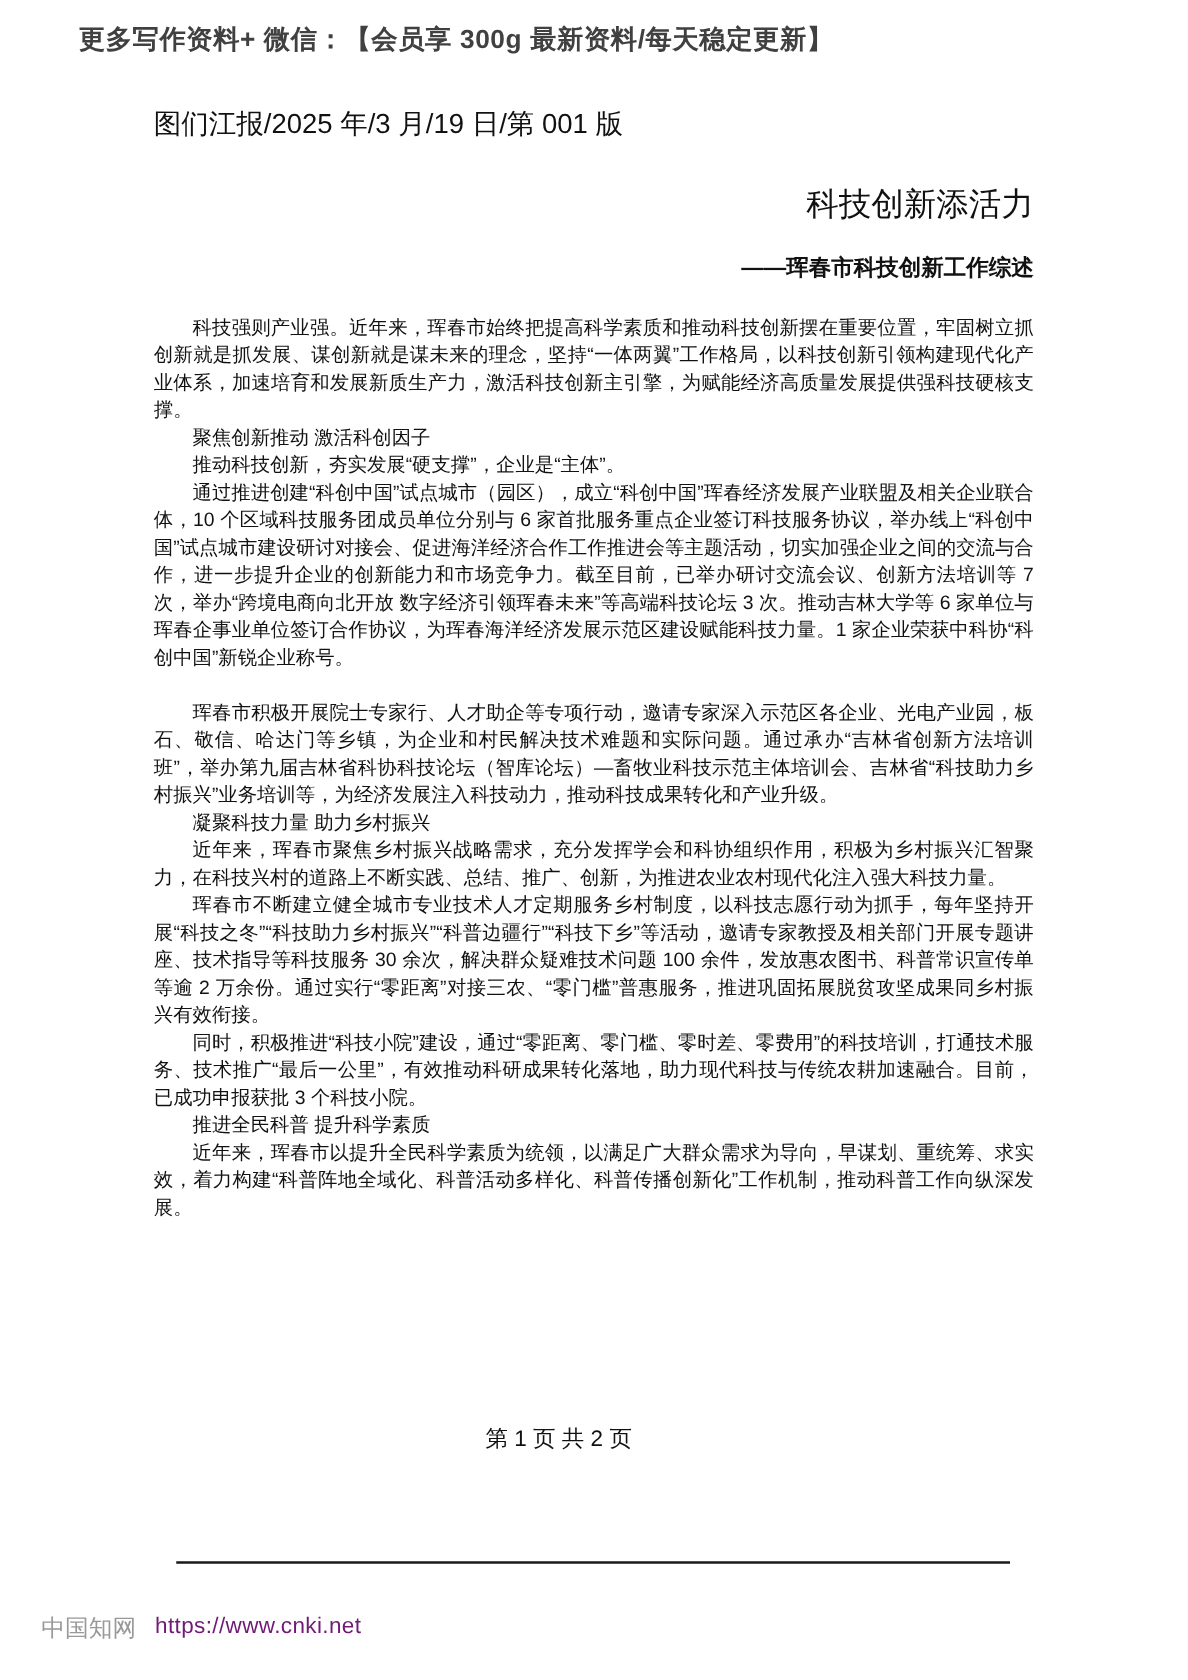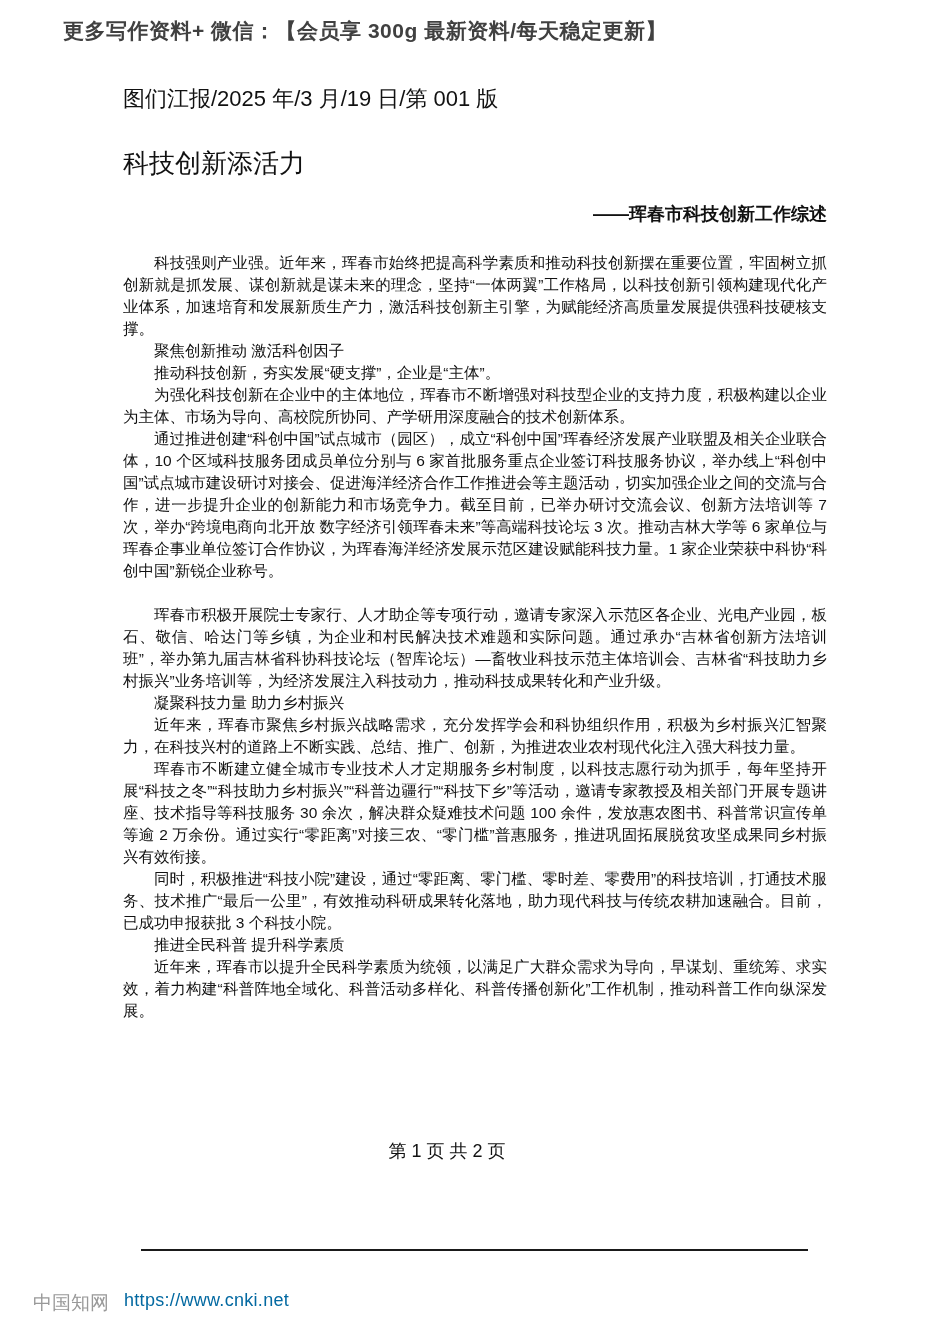--- a/index.html
+++ b/index.html
@@ -34,21 +34,21 @@
   .source-line {
     font-size: 22px;
     line-height: 22px;
     margin: 0 0 36px 0;
   }
 
   .article-title {
     font-size: 26px;
     font-weight: 500;
     line-height: 34px;
-    text-align: left;
+    text-align: right;
     margin: 0 0 22px 0;
   }
 
   .article-subtitle {
     font-size: 18px;
     font-weight: 600;
     line-height: 24px;
     text-align: right;
     margin: 0 0 26px 0;
   }
@@ -103,42 +103,41 @@
   }
 
   .watermark-brand {
     font-size: 19px;
     font-weight: 500;
     color: #999999;
   }
 
   .watermark-url {
     font-size: 18px;
-    color: #0369a1;
+    color: #701a75;
     letter-spacing: 0.3px;
   }
 </style>
 </head>
 <body>
 
 <div class="promo-banner">更多写作资料+ 微信：【会员享 300g 最新资料/每天稳定更新】</div>
 
 <div class="article">
   <div class="source-line">图们江报/2025 年/3 月/19 日/第 001 版</div>
 
   <h1 class="article-title">科技创新添活力</h1>
 
   <h2 class="article-subtitle">——珲春市科技创新工作综述</h2>
 
 
   <div class="article-body" id="article-body">
       <p class="para">科技强则产业强。近年来，珲春市始终把提高科学素质和推动科技创新摆在重要位置，牢固树立抓创新就是抓发展、谋创新就是谋未来的理念，坚持“一体两翼”工作格局，以科技创新引领构建现代化产业体系，加速培育和发展新质生产力，激活科技创新主引擎，为赋能经济高质量发展提供强科技硬核支撑。</p>
       <p class="para">聚焦创新推动 激活科创因子</p>
       <p class="para">推动科技创新，夯实发展“硬支撑”，企业是“主体”。</p>
-      <p class="para">为强化科技创新在企业中的主体地位，珲春市不断增强对科技型企业的支持力度，积极构建以企业为主体、市场为导向、高校院所协同、产学研用深度融合的技术创新体系。</p>
       <p class="para">通过推进创建“科创中国”试点城市（园区），成立“科创中国”珲春经济发展产业联盟及相关企业联合体，10 个区域科技服务团成员单位分别与 6 家首批服务重点企业签订科技服务协议，举办线上“科创中国”试点城市建设研讨对接会、促进海洋经济合作工作推进会等主题活动，切实加强企业之间的交流与合作，进一步提升企业的创新能力和市场竞争力。截至目前，已举办研讨交流会议、创新方法培训等 7 次，举办“跨境电商向北开放 数字经济引领珲春未来”等高端科技论坛 3 次。推动吉林大学等 6 家单位与珲春企事业单位签订合作协议，为珲春海洋经济发展示范区建设赋能科技力量。1 家企业荣获中科协“科创中国”新锐企业称号。</p>
       <p class="para gap-before">珲春市积极开展院士专家行、人才助企等专项行动，邀请专家深入示范区各企业、光电产业园，板石、敬信、哈达门等乡镇，为企业和村民解决技术难题和实际问题。通过承办“吉林省创新方法培训班”，举办第九届吉林省科协科技论坛（智库论坛）—畜牧业科技示范主体培训会、吉林省“科技助力乡村振兴”业务培训等，为经济发展注入科技动力，推动科技成果转化和产业升级。</p>
       <p class="para">凝聚科技力量 助力乡村振兴</p>
       <p class="para">近年来，珲春市聚焦乡村振兴战略需求，充分发挥学会和科协组织作用，积极为乡村振兴汇智聚力，在科技兴村的道路上不断实践、总结、推广、创新，为推进农业农村现代化注入强大科技力量。</p>
       <p class="para">珲春市不断建立健全城市专业技术人才定期服务乡村制度，以科技志愿行动为抓手，每年坚持开展“科技之冬”“科技助力乡村振兴”“科普边疆行”“科技下乡”等活动，邀请专家教授及相关部门开展专题讲座、技术指导等科技服务 30 余次，解决群众疑难技术问题 100 余件，发放惠农图书、科普常识宣传单等逾 2 万余份。通过实行“零距离”对接三农、“零门槛”普惠服务，推进巩固拓展脱贫攻坚成果同乡村振兴有效衔接。</p>
       <p class="para">同时，积极推进“科技小院”建设，通过“零距离、零门槛、零时差、零费用”的科技培训，打通技术服务、技术推广“最后一公里”，有效推动科研成果转化落地，助力现代科技与传统农耕加速融合。目前，已成功申报获批 3 个科技小院。</p>
       <p class="para">推进全民科普 提升科学素质</p>
       <p class="para">近年来，珲春市以提升全民科学素质为统领，以满足广大群众需求为导向，早谋划、重统筹、求实效，着力构建“科普阵地全域化、科普活动多样化、科普传播创新化”工作机制，推动科普工作向纵深发展。</p>
     </div>
 </div>

